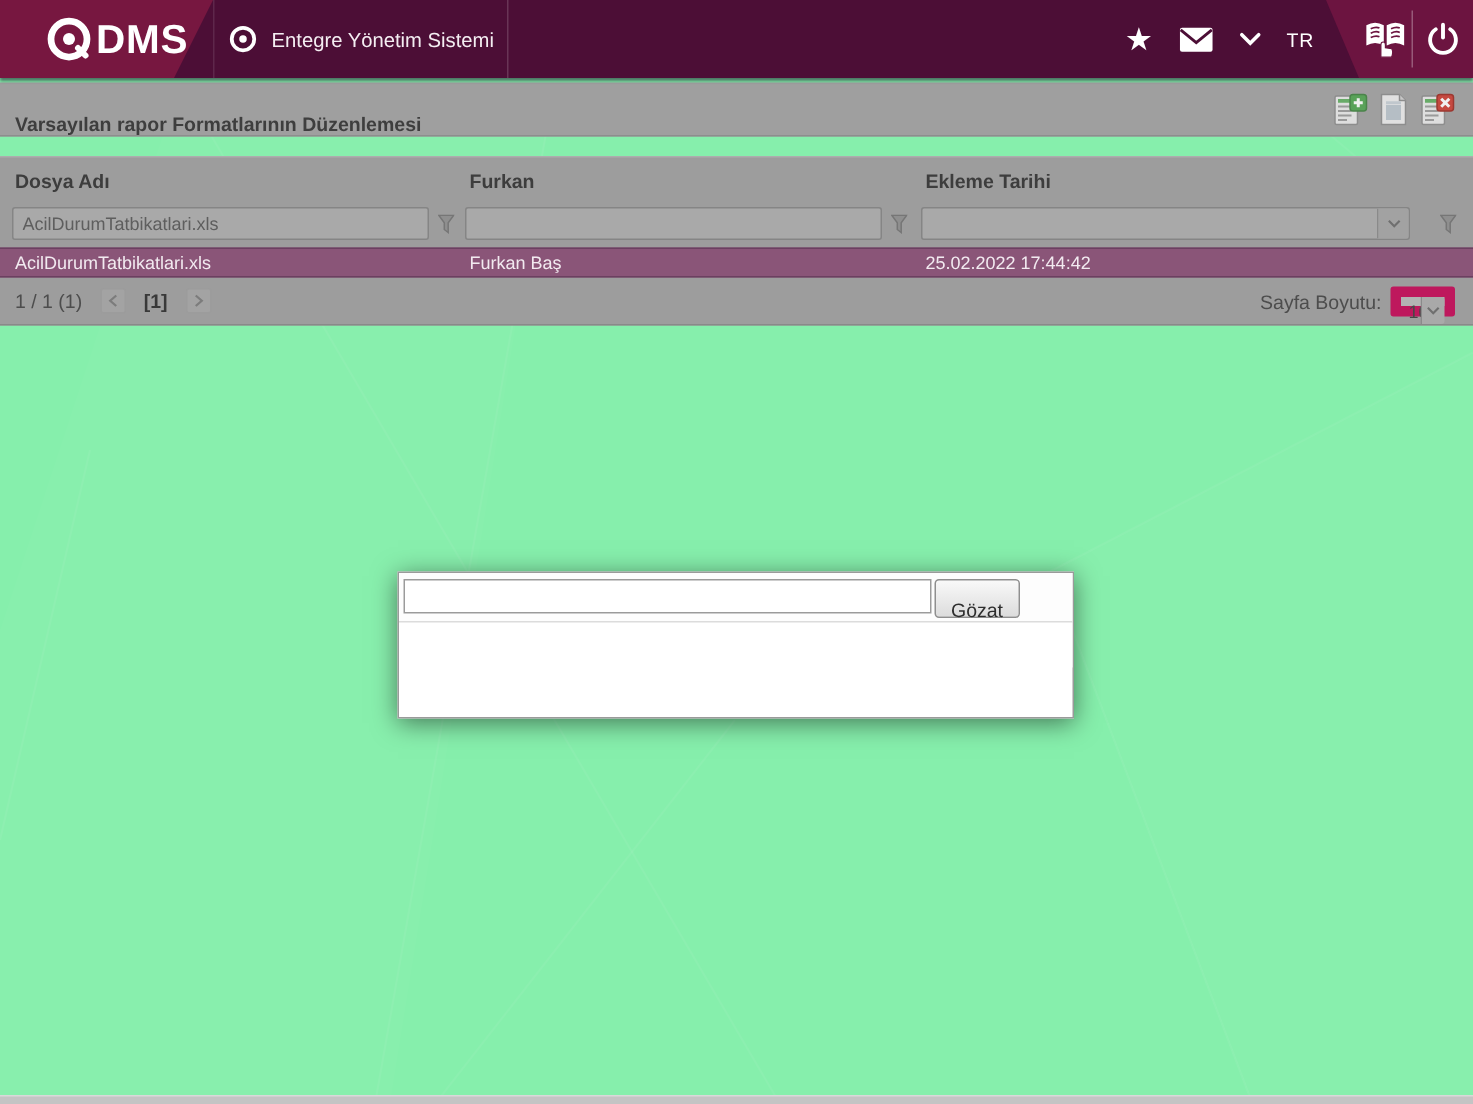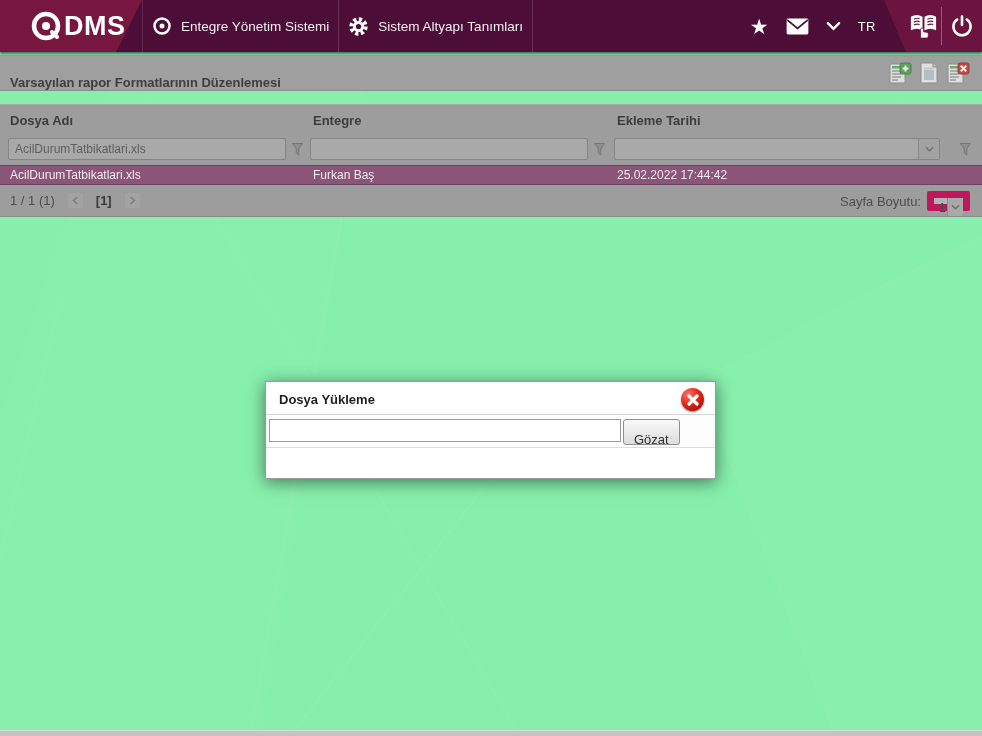--- a/index.html
+++ b/index.html
@@ -134,30 +134,20 @@
     <div class="menu">
       <div class="menu-item">
         <span class="icon-btn">
           <svg width="20" height="20" viewBox="0 0 24 24">
             <circle cx="12" cy="12" r="9" fill="none" stroke="#ffffff" stroke-width="3"></circle>
             <circle cx="12" cy="12" r="3" fill="#ffffff"></circle>
           </svg>
         </span>
         <span>Entegre Yönetim Sistemi</span>
       </div>
-      <div class="menu-item">
-        <span class="icon-btn">
-          <svg width="21" height="21" viewBox="0 0 24 24">
-            <circle cx="12" cy="12" r="8" fill="none" stroke="#ffffff" stroke-width="5" stroke-dasharray="3.6 2.7"></circle>
-            <circle cx="12" cy="12" r="6.4" fill="#ffffff"></circle>
-            <circle cx="12" cy="12" r="3" fill="#4c0e36"></circle>
-          </svg>
-        </span>
-        <span>Sistem Altyapı Tanımları</span>
-      </div>
     </div>
 
     <div class="quick-icons">
       <span class="icon-btn star-glyph">★</span>
       <span class="icon-btn">
         <svg width="23" height="17" viewBox="0 0 24 18">
           <rect x="0.5" y="0.5" width="23" height="17" rx="1.5" fill="#ffffff"></rect>
           <path d="M1 2 L12 11 L23 2" stroke="#4c0e36" stroke-width="2" fill="none"></path>
         </svg>
       </span>
@@ -218,21 +208,21 @@
           <path d="M15.8 5.8 L21.2 11.2 M21.2 5.8 L15.8 11.2" stroke="#ffffff" stroke-width="2"></path>
         </svg>
       </span>
     </div>
   </div>
 
   <div class="grid">
 
     <div class="grid-headers">
       <span class="col-label c0">Dosya Adı</span>
-      <span class="col-label c1">Entegre</span>
+      <span class="col-label c1">Furkan</span>
       <span class="col-label c2">Ekleme Tarihi</span>
     </div>
 
     <div class="grid-filters">
       <input class="flt-input flt0" type="text" value="AcilDurumTatbikatlari.xls" style="">
       <button class="funnel-btn fn0">
         <svg width="11" height="13" viewBox="0 0 11 13">
             <path d="M0.5 0.5 h10 L6.8 5.5 v6.5 l-2.6 -2 V5.5 Z" fill="#8f8f8f" stroke="#767676"></path>
           </svg>
       </button>
@@ -285,28 +275,20 @@
             <svg width="9" height="6" viewBox="0 0 10 6">
                 <path d="M1 1 L5 5 L9 1" stroke="#6f6f6f" stroke-width="1.6" fill="none"></path>
               </svg>
           </span>
         </span>
       </div>
     </div>
   </div>
 
   <div class="modal">
-    <div class="modal-header">
-      <span class="modal-title">Dosya Yükleme</span>
-      <span class="modal-close">
-        <svg width="12" height="12" viewBox="0 0 12 12">
-          <path d="M2 2 L10 10 M10 2 L2 10" stroke="#ffffff" stroke-width="3.2" stroke-linecap="round"></path>
-        </svg>
-      </span>
-    </div>
     <div class="modal-body">
       <input class="file-input" type="text" value="" style="">
       <button class="browse-btn">Gözat</button>
     </div>
     <div class="modal-footer"></div>
   </div>
 
   <div class="bottom-strip"></div>
 </div>
 

